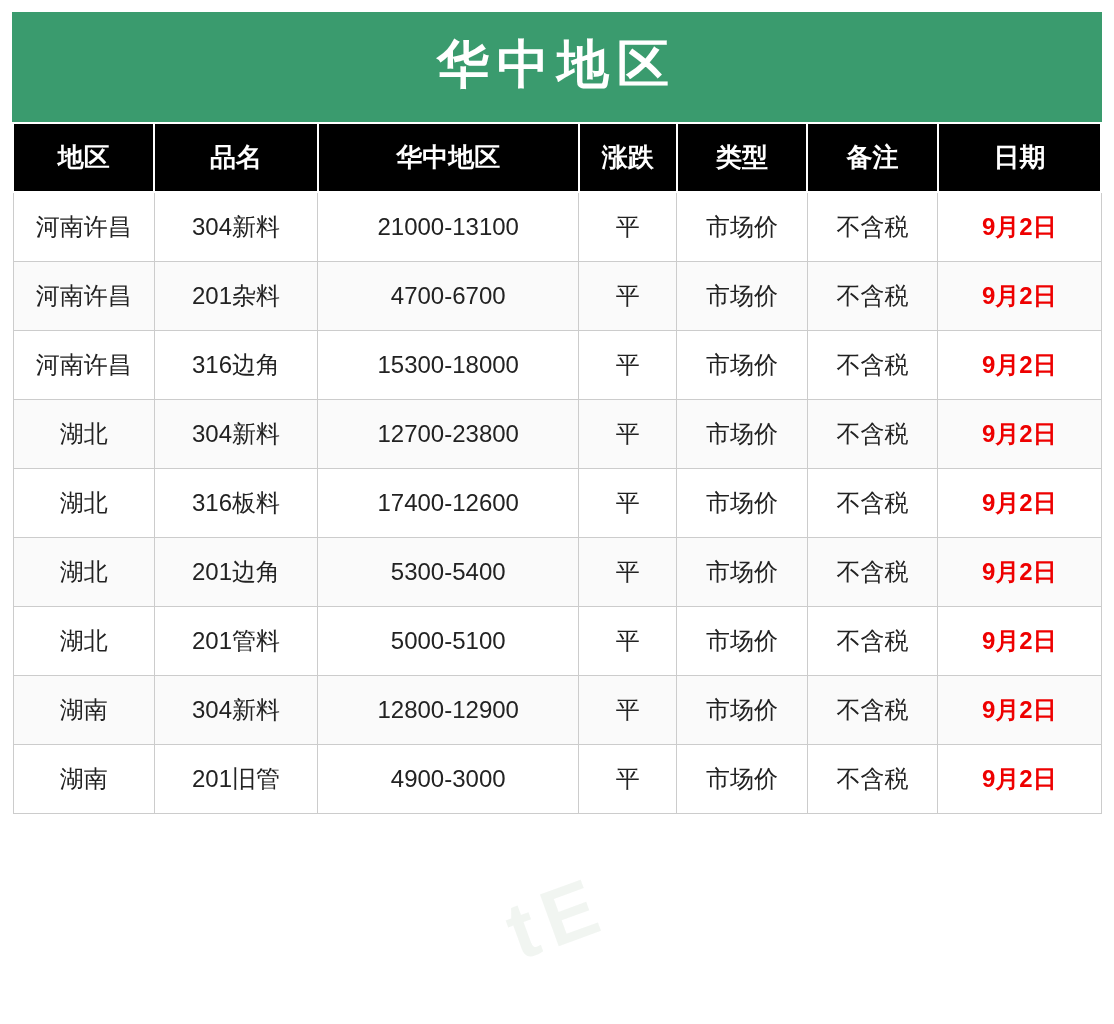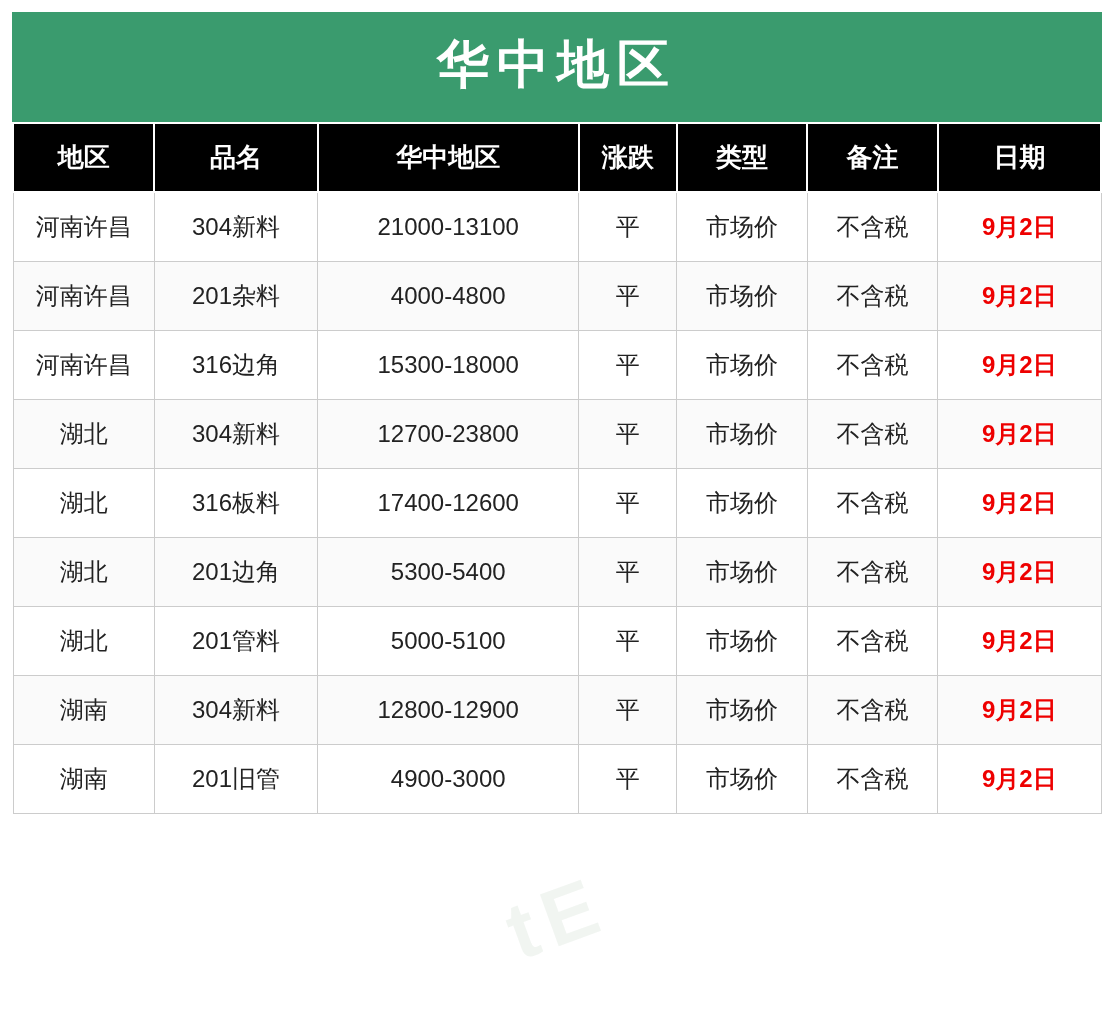--- a/index.html
+++ b/index.html
@@ -130,21 +130,21 @@
           <td>304新料</td>
           <td>21000-13100</td>
           <td>平</td>
           <td>市场价</td>
           <td>不含税</td>
           <td class="date-cell">9月2日</td>
         </tr>
         <tr>
           <td>河南许昌</td>
           <td>201杂料</td>
-          <td>4000-4800</td>
+          <td>4700-6700</td>
           <td>平</td>
           <td>市场价</td>
           <td>不含税</td>
           <td class="date-cell">9月2日</td>
         </tr>
         <tr>
           <td>河南许昌</td>
           <td>316边角</td>
           <td>15300-18000</td>
           <td>平</td>

